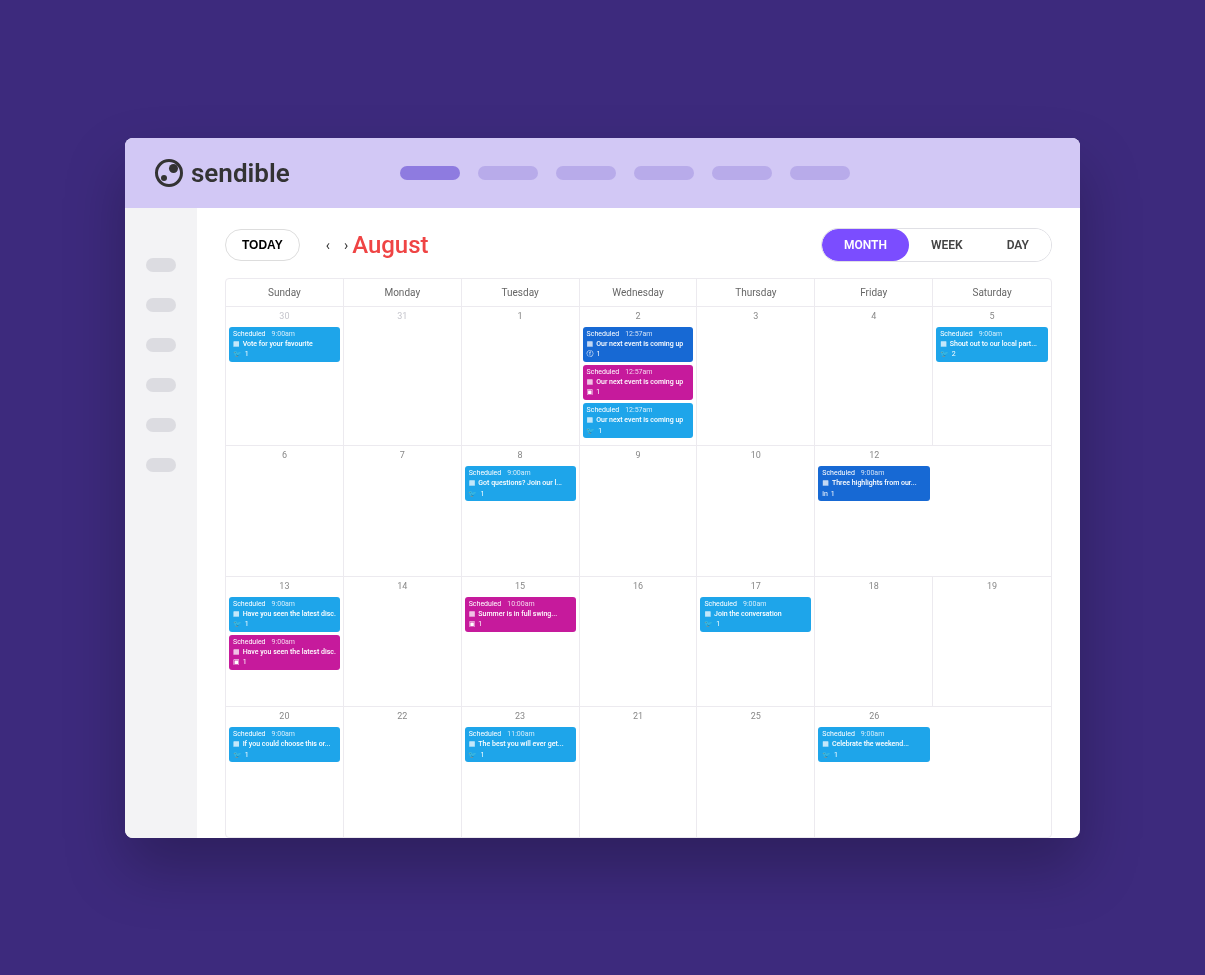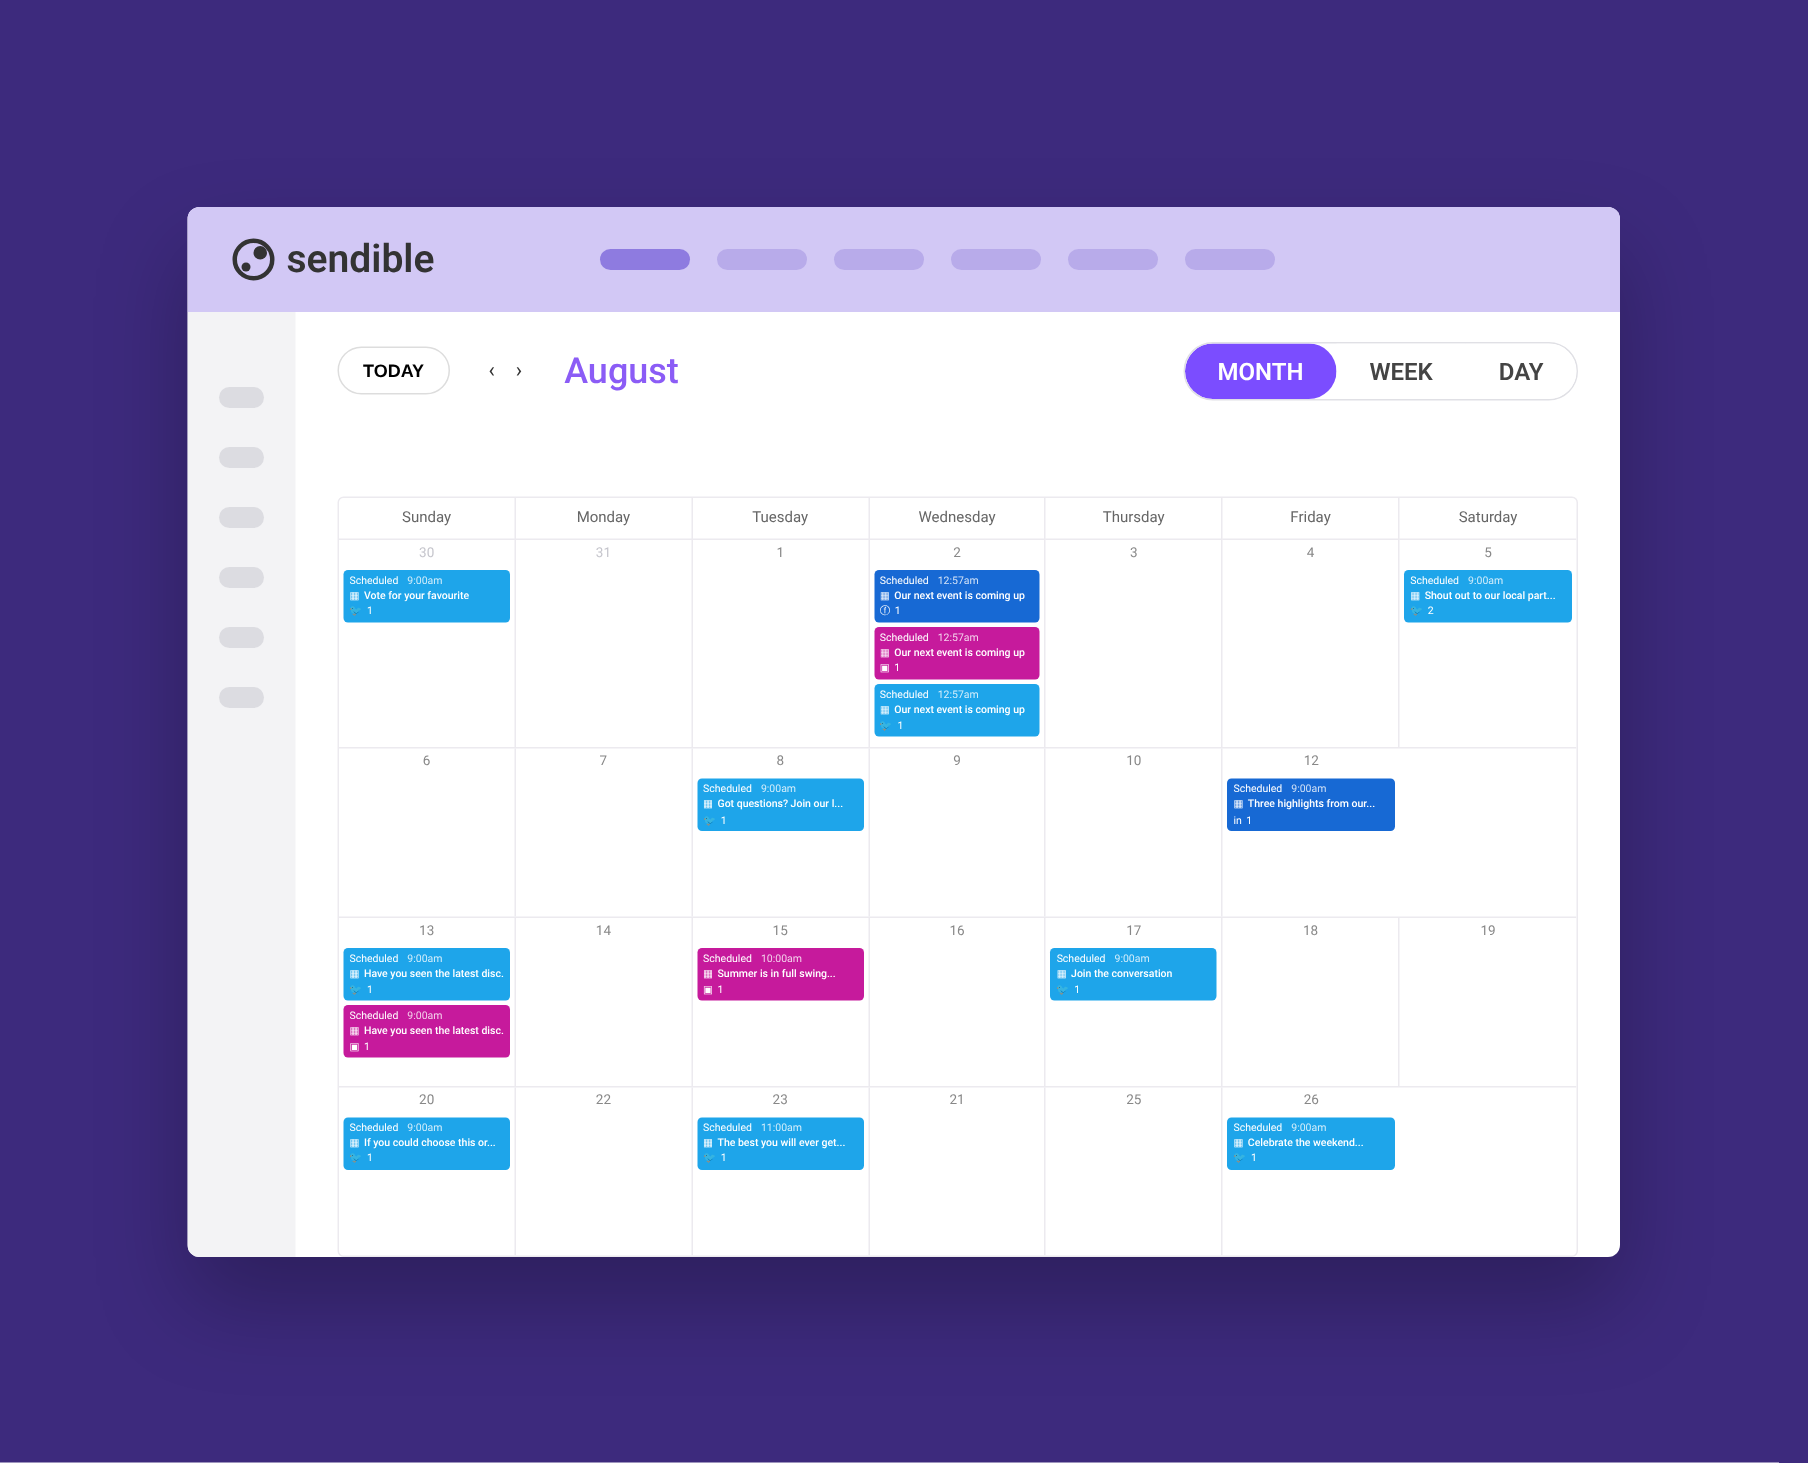--- a/index.html
+++ b/index.html
@@ -94,21 +94,20 @@
   height: 14px;
   border-radius: 8px;
   background: #dcdce1;
 }
 .main {
   flex: 1;
   padding: 20px 28px 0 28px;
   overflow: hidden;
   display: flex;
   flex-direction: column;
-  gap: 48px;
 }
 .toolbar {
   display: flex;
   align-items: center;
   margin-bottom: 16px;
 }
 .today-btn {
   border: 1px solid #ddd;
   background: #fff;
   padding: 8px 16px;
@@ -122,35 +121,34 @@
   gap: 6px;
   margin-left: 22px;
 }
 .arrow {
   cursor: pointer;
   font-size: 14px;
   color: #333;
   padding: 4px;
 }
 .month-title {
-  margin-left: 24px;
   font-size: 24px;
   font-weight: 500;
-  color: #8b5cf6;
+  color: #ef4444;
 }
 .view-toggle {
   margin-left: auto;
   border: 1px solid #e0e0e5;
   border-radius: 20px;
   display: flex;
   overflow: hidden;
 }
 .view-btn {
   padding: 9px 22px;
-  font-size: 16px;
+  font-size: 12px;
   font-weight: 600;
   color: #444;
   cursor: pointer;
   background: #fff;
 }
 .view-btn.active {
   background: #7b4dff;
   color: #fff;
   border-radius: 20px;
 }

